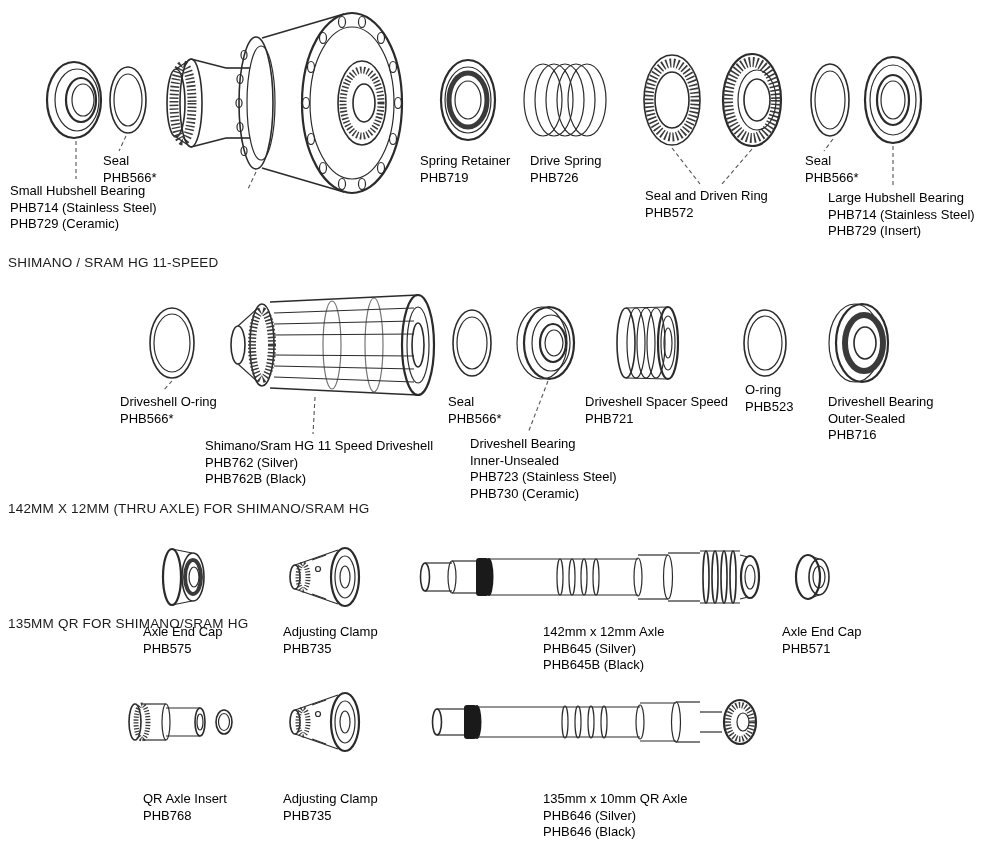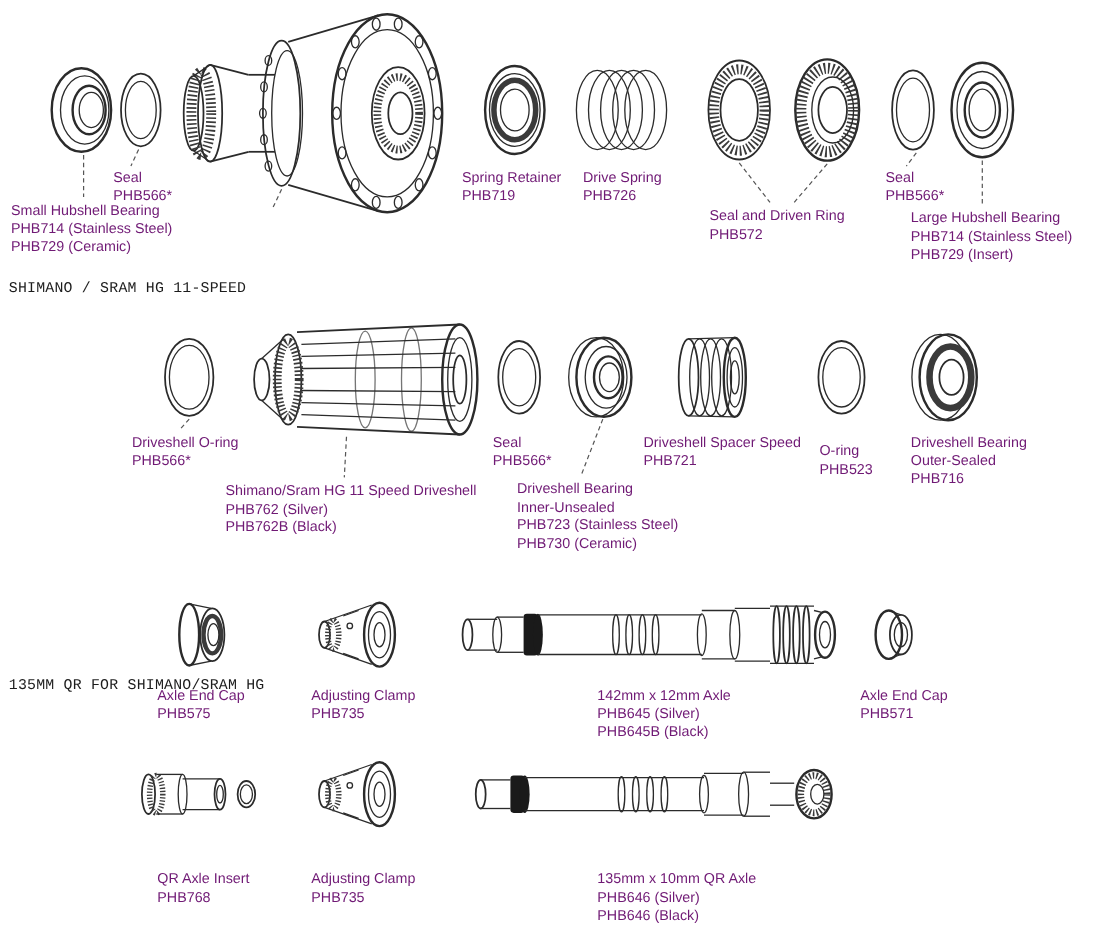--- a/index.html
+++ b/index.html
@@ -1,20 +1,20 @@
 <!DOCTYPE html>
 <html><head>
 <meta charset="utf-8">
 <style>
   html,body{margin:0;padding:0;background:#ffffff;}
   #stage{position:relative;width:1000px;height:850px;background:#fff;
          font-family:"Liberation Sans",sans-serif;color:#1c1c1c;overflow:hidden;}
   #art{position:absolute;left:0;top:0;}
-  .lbl{position:absolute;font-size:13px;line-height:16.5px;white-space:pre-line;color:#701a75;}
-  .hd{position:absolute;font-size:13.5px;color:#1c1c1c;letter-spacing:.2px;font-family:Liberation Mono, monospace;}
+  .lbl{position:absolute;font-size:13px;line-height:16.5px;white-space:pre-line;color:#000000;}
+  .hd{position:absolute;font-size:13.5px;color:#1c1c1c;letter-spacing:.2px;}
   svg .ln{fill:none;stroke:#2b2b2b;stroke-width:1.2px;}
   svg .w15{stroke-width:1.6px;}
   svg .w2{stroke-width:2.2px;}
   svg .knurl{fill:none;stroke:#3a3a3a;}
   svg .leader{fill:none;stroke:#555;stroke-width:1.1px;stroke-dasharray:4 3;}
   svg .dark{fill:#1a1a1a;stroke:none;}
 </style>
 </head>
 <body>
 
@@ -319,26 +319,27 @@
 PHB762 (Silver)
 PHB762B (Black)</div>
   <div class="lbl" style="left:448px;top:394px">Seal
 PHB566*</div>
   <div class="lbl" style="left:470px;top:436px">Driveshell Bearing
 Inner-Unsealed
 PHB723 (Stainless Steel)
 PHB730 (Ceramic)</div>
   <div class="lbl" style="left:585px;top:394px">Driveshell Spacer Speed
 PHB721</div>
-  <div class="lbl" style="left:745px;top:402px">O-ring
+  <div class="lbl" style="left:745px;top:382px">O-ring
 PHB523</div>
   <div class="lbl" style="left:828px;top:394px">Driveshell Bearing
 Outer-Sealed
 PHB716</div>
 
+  <div class="hd" style="left:8px;top:501px">142MM X 12MM (THRU AXLE) FOR SHIMANO/SRAM HG</div>
   <div class="lbl" style="left:143px;top:624px">Axle End Cap
 PHB575</div>
   <div class="lbl" style="left:283px;top:624px">Adjusting Clamp
 PHB735</div>
   <div class="lbl" style="left:543px;top:624px">142mm x 12mm Axle
 PHB645 (Silver)
 PHB645B (Black)</div>
   <div class="lbl" style="left:782px;top:624px">Axle End Cap
 PHB571</div>
 

